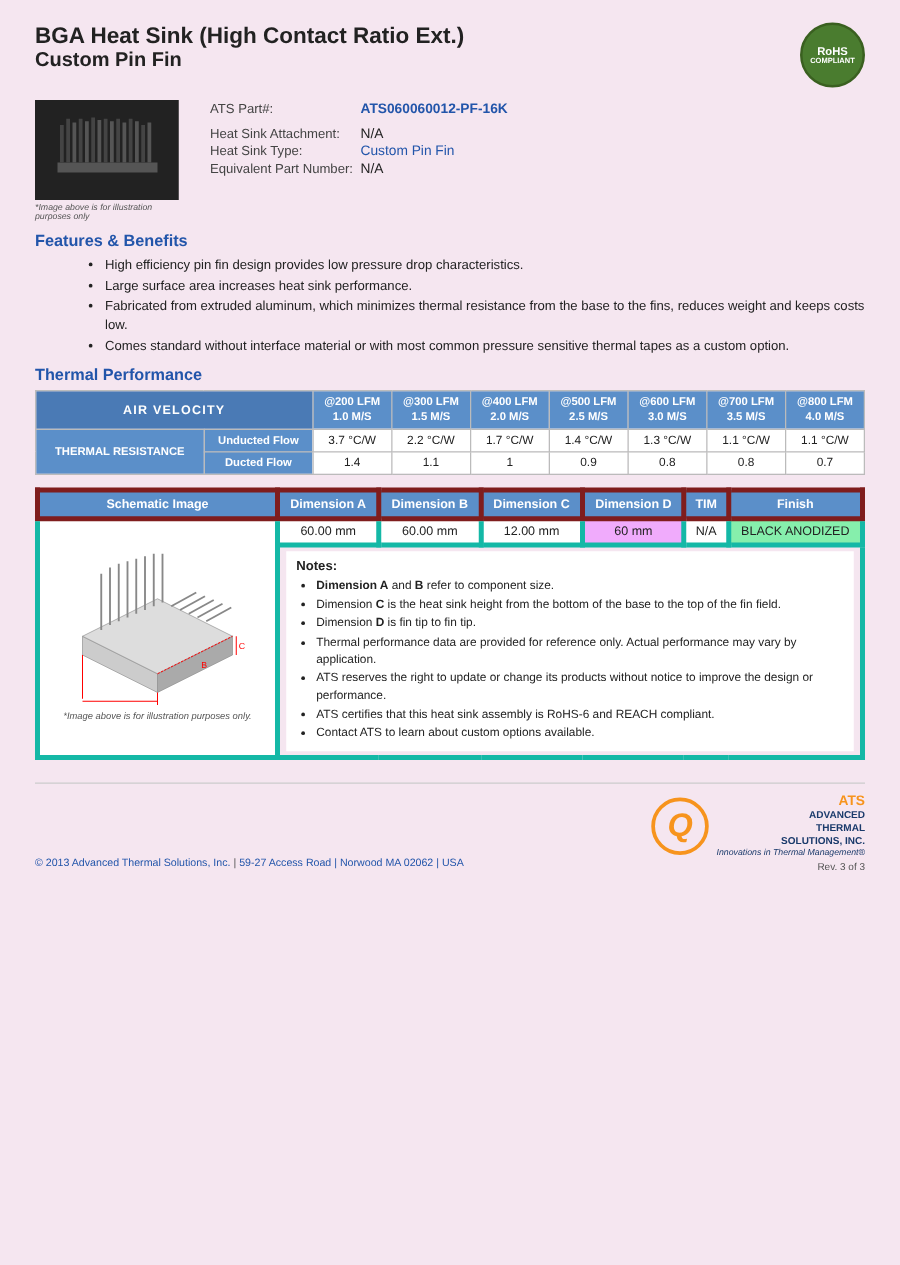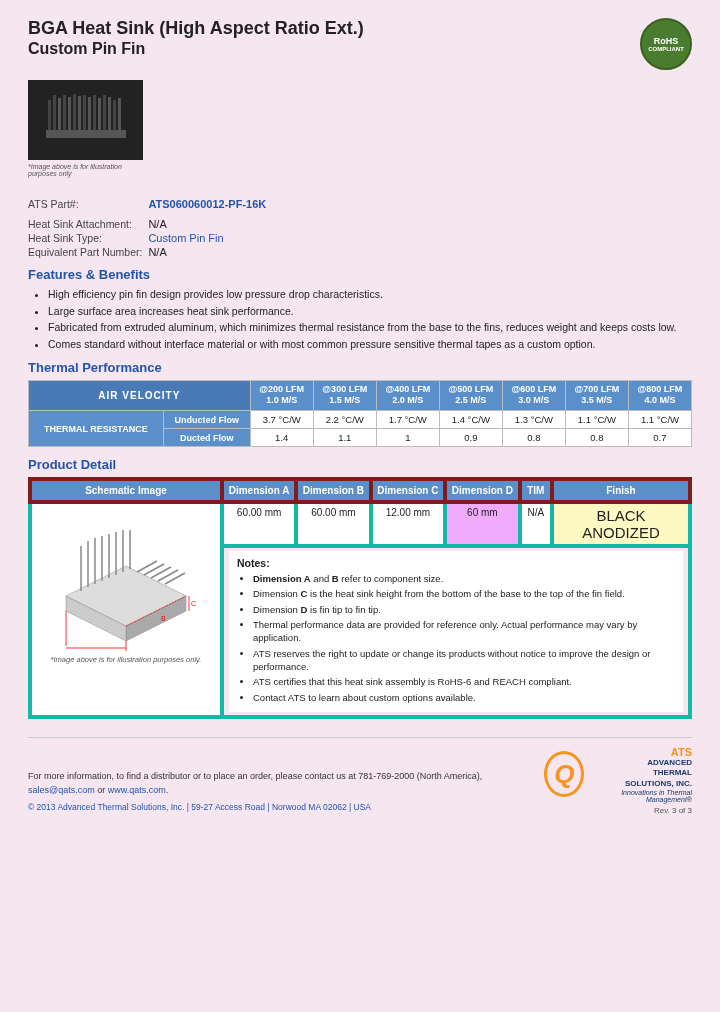--- a/index.html
+++ b/index.html
@@ -48,21 +48,20 @@
       font-weight: bold;
       text-align: center;
       border: 2px solid #3a6020;
     }
     .rohs-badge .rohs-text { font-size: 9px; font-weight: bold; }
     .info-section {
       display: flex;
       gap: 20px;
       margin-bottom: 8px;
       align-items: flex-start;
-      flex-direction: column;
     }
     .product-image {
       width: 120px;
       flex-shrink: 0;
     }
     .product-img-box {
       width: 115px;
       height: 80px;
       background: #222;
       display: flex;
@@ -99,20 +98,21 @@
     .features-list {
       list-style: disc;
       padding-left: 20px;
       margin-bottom: 8px;
     }
     .features-list li {
       font-size: 10.5px;
       margin-bottom: 2px;
       line-height: 1.4;
       color: #222;
+      margin-left: 36px;
     }
     .thermal-section { margin-bottom: 10px; }
     .perf-table {
       width: 100%;
       border-collapse: collapse;
       font-size: 9.5px;
     }
     .perf-table th, .perf-table td {
       border: 1px solid #bbb;
       text-align: center;
@@ -237,21 +237,21 @@
     .ats-tagline { font-size: 7px; color: #1a3a6b; font-style: italic; }
     .page-num { font-size: 8px; color: #555; text-align: right; margin-top: 3px; }
   </style>
 </head>
 <body>
 
 <div class="page">
 
   <div class="header-row">
     <div class="title-block">
-      <h1>BGA Heat Sink (High Aspect Ratio Ext.)</h1>
+      <h1>BGA Heat Sink (High Contact Ratio Ext.)</h1>
       <h2>Custom Pin Fin</h2>
     </div>
     <div class="rohs-badge">
       <span class="rohs-text">RoHS</span>
       <span style="font-size:6px;">COMPLIANT</span>
     </div>
   </div>
 
   <div class="info-section">
     <div class="product-image">
@@ -352,21 +352,20 @@
           <td>0.9</td>
           <td>0.8</td>
           <td>0.8</td>
           <td>0.7</td>
         </tr>
       </tbody>
     </table>
   </div>
 
   <div class="detail-section">
-    <div class="section-title">Product Detail</div>
     <table class="detail-table">
       <thead>
         <tr>
           <th>Schematic Image</th>
           <th>Dimension A</th>
           <th>Dimension B</th>
           <th>Dimension C</th>
           <th>Dimension D</th>
           <th>TIM</th>
           <th>Finish</th>
@@ -409,21 +408,21 @@
                 </g>
               </svg>
             </div>
             <div style="font-size:7.5px;font-style:italic;color:#555;text-align:center;">*Image above is for illustration purposes only.</div>
           </td>
           <td style="text-align:center;background:white;">60.00 mm</td>
           <td style="text-align:center;background:white;">60.00 mm</td>
           <td style="text-align:center;background:white;">12.00 mm</td>
           <td style="text-align:center;background:#f0abfc;">60 mm</td>
           <td style="text-align:center;background:white;">N/A</td>
-          <td style="text-align:center;background:#fef9c3;font-size:15px;">BLACK ANODIZED</td>
+          <td style="text-align:center;background:#86efac;font-size:10px;">BLACK ANODIZED</td>
         </tr>
         <tr>
           <td colspan="6">
             <div class="notes-block">
               <div class="notes-title">Notes:</div>
               <ul class="notes-list">
                 <li><span class="bold">Dimension A</span> and <span class="bold">B</span> refer to component size.</li>
                 <li>Dimension <span class="bold">C</span> is the heat sink height from the bottom of the base to the top of the fin field.</li>
                 <li>Dimension <span class="bold">D</span> is fin tip to fin tip.</li>
                 <li>Thermal performance data are provided for reference only. Actual performance may vary by application.</li>
@@ -433,26 +432,20 @@
               </ul>
             </div>
           </td>
         </tr>
       </tbody>
     </table>
   </div>
 
   <div class="footer">
     <div class="footer-left">
-      <div>
-        <span>For more information, to find a distributor or to place an order, please contact us at</span>
-        <span>781-769-2000 (North America)</span>,
-        <a>sales@qats.com</a> or
-        <a>www.qats.com</a>.
-      </div>
       <div class="footer-copyright">
         <span>© 2013 Advanced Thermal Solutions, Inc.</span>
         | <span>59-27 Access Road  |  Norwood MA  02062  |  USA</span>
       </div>
     </div>
     <div style="text-align:right;">
       <div class="ats-logo">
         <div class="ats-q">Q</div>
         <div>
           <div style="font-size:11px;font-weight:bold;color:#f7941d;">ATS</div>

